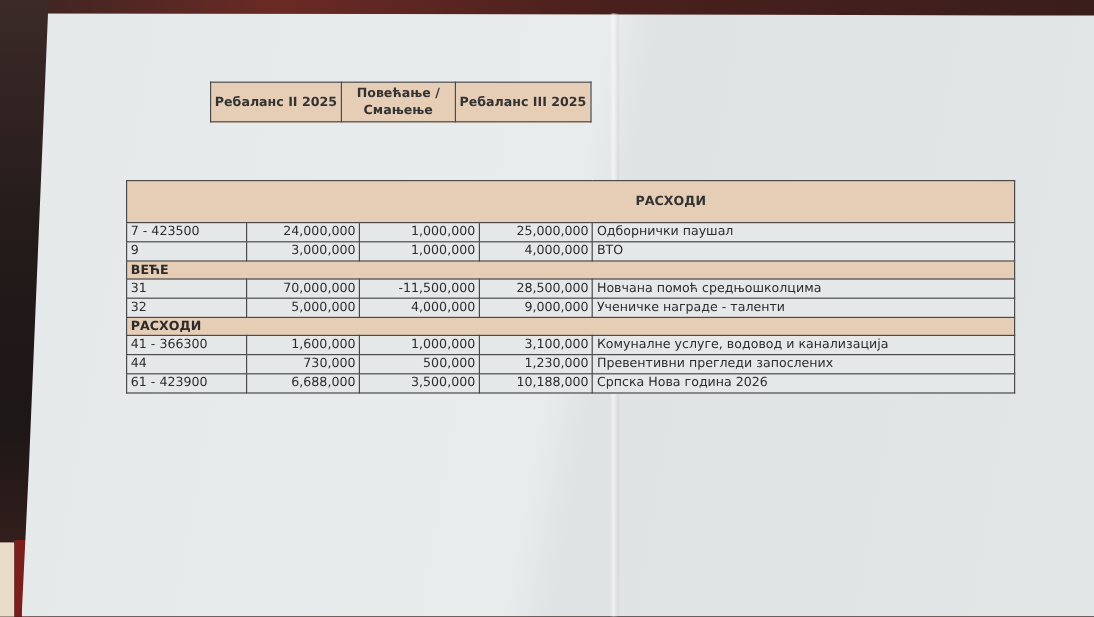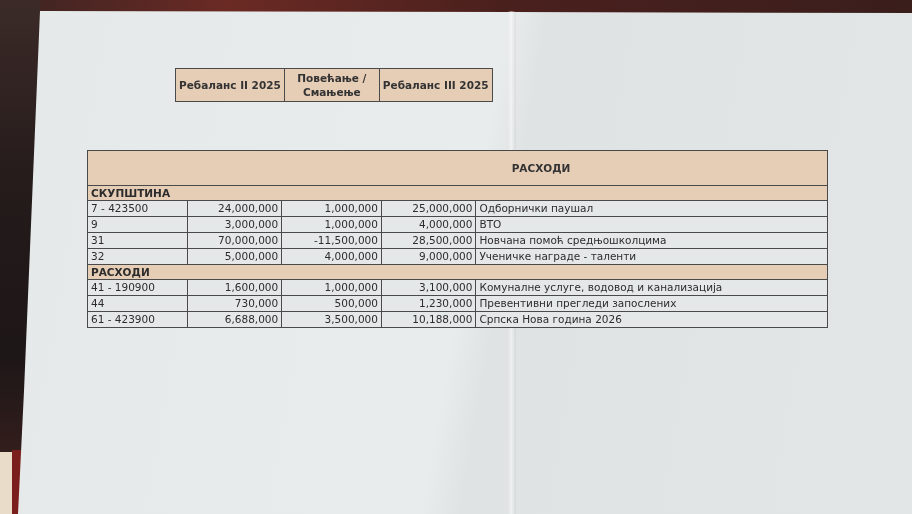--- a/index.html
+++ b/index.html
@@ -41,21 +41,21 @@
     .hdr { background: #e6cdb6; font-weight: bold; text-align: center; color: #333; }
     .section td { background: #e6cdb6; font-weight: bold; text-align: left; height: 14px; }
     .row td { background: #e5e8e9; height: 15px; margin-left: 37px; }
     .num { text-align: right; }
     .txt { text-align: left; }
 
     #summary { left: 175px; top: 68px; }
     #summary th { height: 32px; }
     #summary td { height: 16px; background: #e5e8e9; }
 
-    #expenses { left: 87px; top: 150px; width: 741px; }
+    #expenses { left: 105px; top: 150px; width: 741px; }
     #expenses .title th { height: 34px; text-align: center; padding-left: 170px; }
     #expenses .colhdr th { height: 33px; }
   </style>
 </head>
 <body>
 
 <div class="bg-top"></div>
 <div class="bg-left"></div>
 <div class="bg-left-stripe"></div>
 <div class="bg-left-stripe2"></div>
@@ -74,58 +74,58 @@
   </tr>
 </tbody>
   </table>
 
 <table id="expenses">
   <tbody>
       <tr class="title">
     <th class="hdr" colspan="5">РАСХОДИ</th>
   </tr>
 
-  <tr class="section">
-    <td colspan="5">СКУПШТИНА</td>
-  </tr>
   <tr class="row">
     <td class="txt">7 - 423500</td>
     <td class="num">24,000,000</td>
     <td class="num">1,000,000</td>
     <td class="num">25,000,000</td>
     <td class="txt">Одборнички паушал</td>
   </tr>
   <tr class="row">
     <td class="txt">9</td>
     <td class="num">3,000,000</td>
     <td class="num">1,000,000</td>
     <td class="num">4,000,000</td>
     <td class="txt">ВТО</td>
   </tr>
 
+  <tr class="section">
+    <td colspan="5">ВЕЋЕ</td>
+  </tr>
   <tr class="row">
     <td class="txt">31</td>
     <td class="num">70,000,000</td>
     <td class="num">-11,500,000</td>
     <td class="num">28,500,000</td>
     <td class="txt">Новчана помоћ средњошколцима</td>
   </tr>
   <tr class="row">
     <td class="txt">32</td>
     <td class="num">5,000,000</td>
     <td class="num">4,000,000</td>
     <td class="num">9,000,000</td>
     <td class="txt">Ученичке награде - таленти</td>
   </tr>
 
   <tr class="section">
     <td colspan="5">РАСХОДИ</td>
   </tr>
   <tr class="row">
-    <td class="txt">41 - 190900</td>
+    <td class="txt">41 - 366300</td>
     <td class="num">1,600,000</td>
     <td class="num">1,000,000</td>
     <td class="num">3,100,000</td>
     <td class="txt">Комуналне услуге, водовод и канализација</td>
   </tr>
   <tr class="row">
     <td class="txt">44</td>
     <td class="num">730,000</td>
     <td class="num">500,000</td>
     <td class="num">1,230,000</td>

